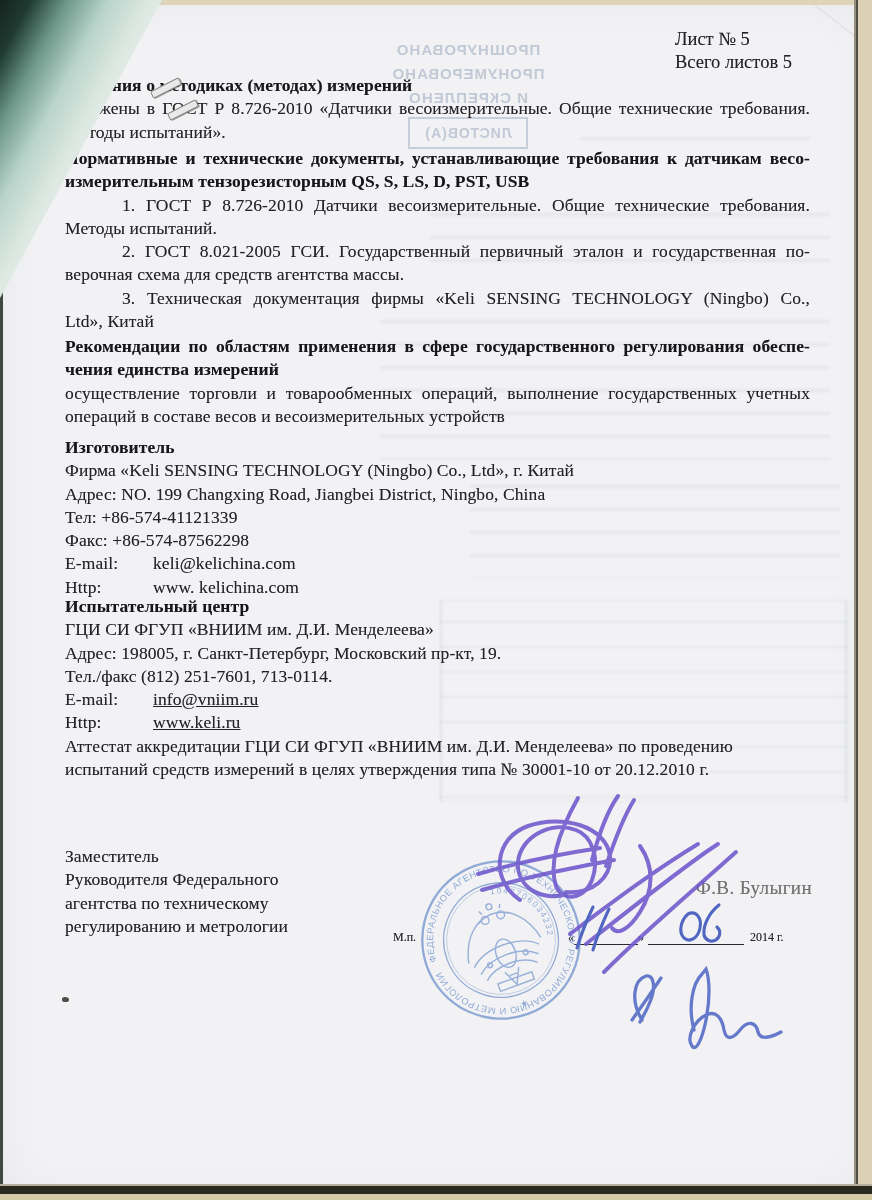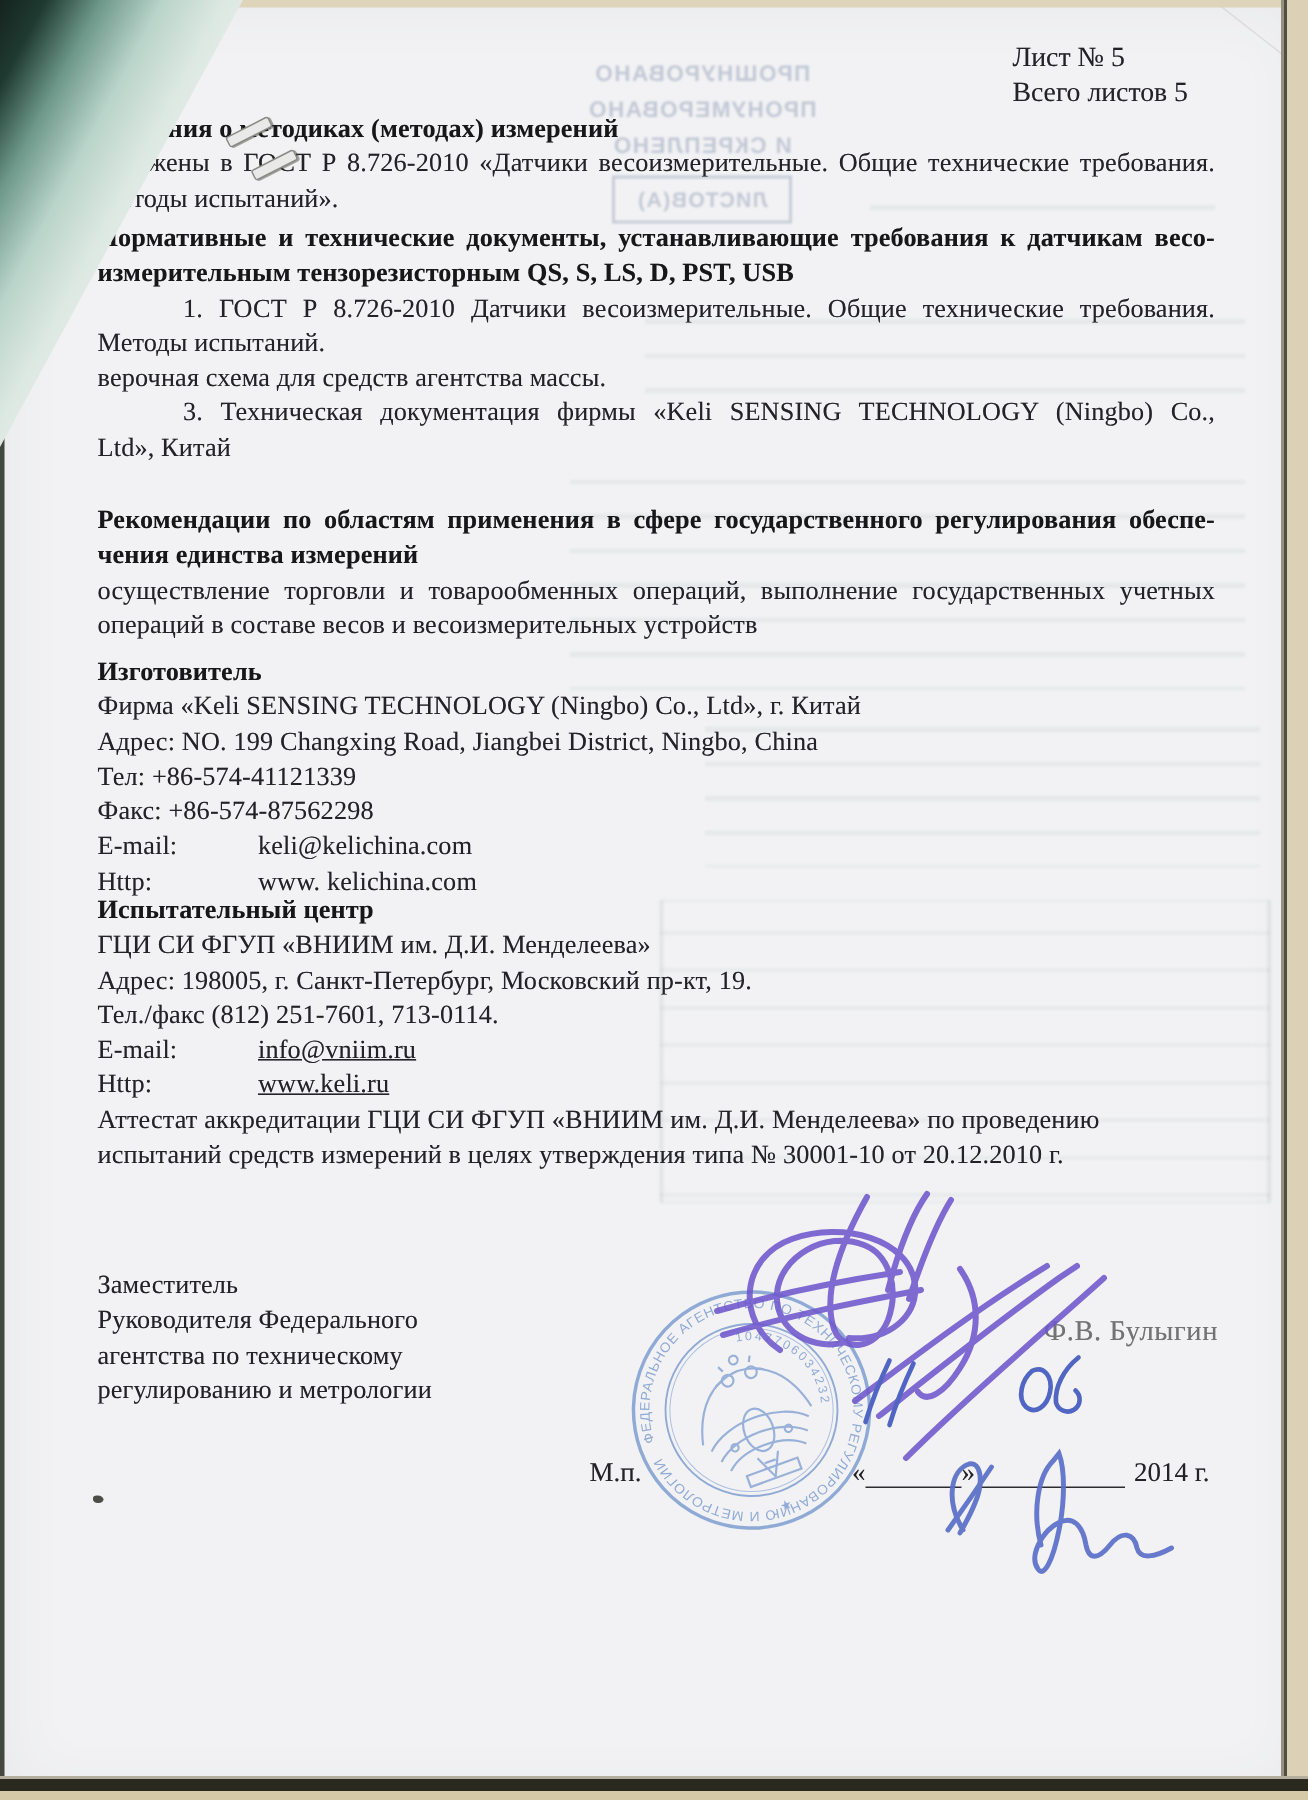--- a/index.html
+++ b/index.html
@@ -43,35 +43,35 @@
   .ghost .gbox{display:inline-block;margin-top:7px;padding:2px 14px;font-size:14px;
     border:2px solid rgba(108,128,162,.32);}
 
   
   .doc{position:absolute;left:65px;width:745px;z-index:2;color:#232327;
     font-size:17.5px;line-height:23.3px;letter-spacing:.1px;
     text-shadow:0 0 .4px rgba(20,20,25,.35);}
   .b{font-weight:bold;color:#17171a;}
   .jl{text-align:justify;text-align-last:justify;}
   .ind{text-indent:57px;}
-  .row{display:flex;gap:19px;}
+  .row{display:flex;}
   .lbl{width:88px;flex:0 0 88px;}
   .u{text-decoration:underline;font-family:Liberation Serif, serif;}
   .hdr{position:absolute;right:80px;top:28px;z-index:2;color:#232327;
     font-size:18.5px;line-height:22.5px;text-shadow:0 0 .4px rgba(20,20,25,.35);}
   #sec-methods{top:74px;}
   #sec-normative{top:147px;}
   #sec-recommend{top:335px;}
   #sec-manufacturer{top:436px;}
   #sec-testcenter{top:595px;}
   #sig-position{top:817px;width:300px;margin-top:28px;}
   #sig-name{position:absolute;right:60px;top:877px;z-index:2;color:#737373;font-size:19px;
     letter-spacing:.4px;text-shadow:0 0 .4px rgba(20,20,25,.35);}
-  #date-row{position:absolute;left:393px;top:970px;width:430px;z-index:2;color:#232327;
-    font-size:18px;display:flex;align-items:flex-end;text-shadow:0 0 .4px rgba(20,20,25,.35);}
+  #date-row{position:absolute;left:393px;top:923px;width:430px;z-index:2;color:#232327;
+    font-size:12px;display:flex;align-items:flex-end;text-shadow:0 0 .4px rgba(20,20,25,.35);}
   #date-row .mp{width:36px;}
   #date-row .q1{margin-left:139px;}
   .blank{display:inline-block;border-bottom:1.6px solid #2c2c30;height:21px;}
   .blank.d{width:64px;}
   .blank.m{width:96px;margin-left:4px;}
   #date-row .yr{margin-left:6px;}
 
   
   #stamp{position:absolute;left:416px;top:855px;width:170px;height:170px;z-index:3;opacity:.82;filter:blur(.3px);}
   #ink{position:absolute;left:0;top:0;width:872px;height:1200px;z-index:4;pointer-events:none;}
@@ -112,20 +112,21 @@
   <div class="b">Сведения о методиках (методах) измерений</div>
   <div class="jl">изложены в ГОСТ Р 8.726-2010 «Датчики весоизмерительные. Общие технические требования.</div>
   <div>Методы испытаний».</div>
 </div>
 
 <div class="doc" id="sec-normative">
   <div class="b jl">Нормативные и технические документы, устанавливающие требования к датчикам весо-</div>
   <div class="b">измерительным тензорезисторным QS, S, LS, D, PST, USB</div>
   <div class="ind jl">1. ГОСТ Р 8.726-2010 Датчики весоизмерительные. Общие технические требования.</div>
   <div>Методы испытаний.</div>
+  <div class="ind jl">2. ГОСТ 8.021-2005 ГСИ. Государственный первичный эталон и государственная по-</div>
   <div>верочная схема для средств агентства массы.</div>
   <div class="ind jl">3. Техническая документация фирмы «Keli SENSING TECHNOLOGY (Ningbo) Co.,</div>
   <div>Ltd», Китай</div>
 </div>
 
 <div class="doc" id="sec-recommend">
   <div class="b jl">Рекомендации по областям применения в сфере государственного регулирования обеспе-</div>
   <div class="b">чения единства измерений</div>
   <div class="jl">осуществление торговли и товарообменных операций, выполнение государственных учетных</div>
   <div>операций в составе весов и весоизмерительных устройств</div>

